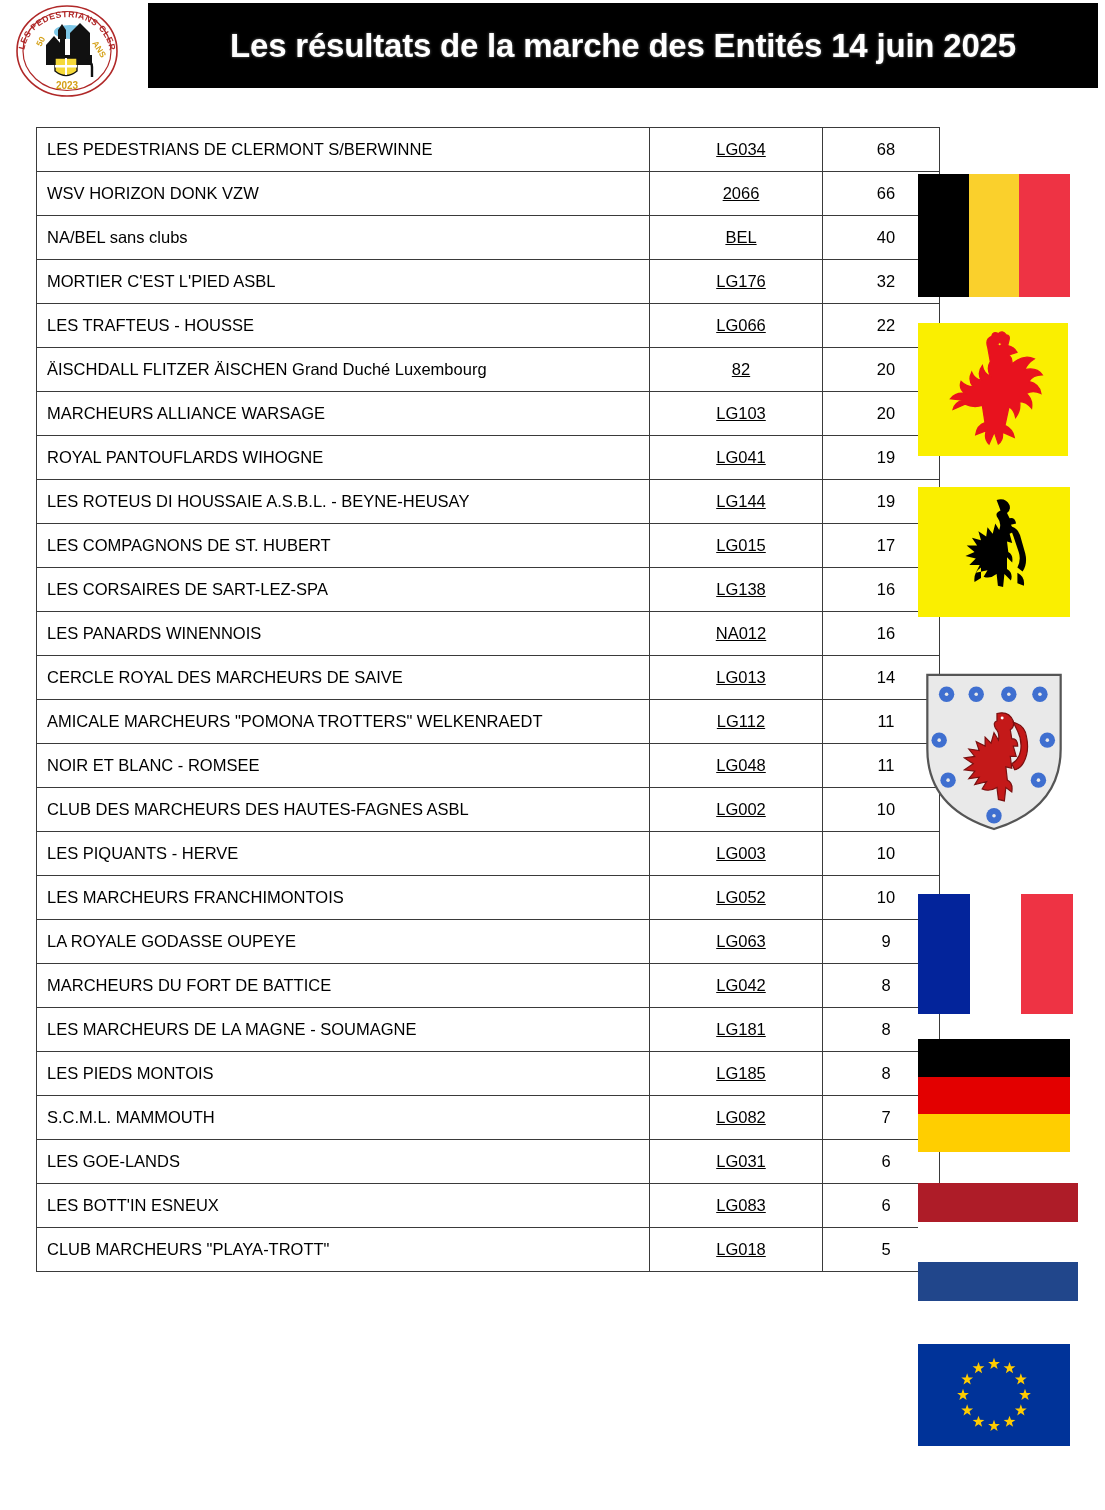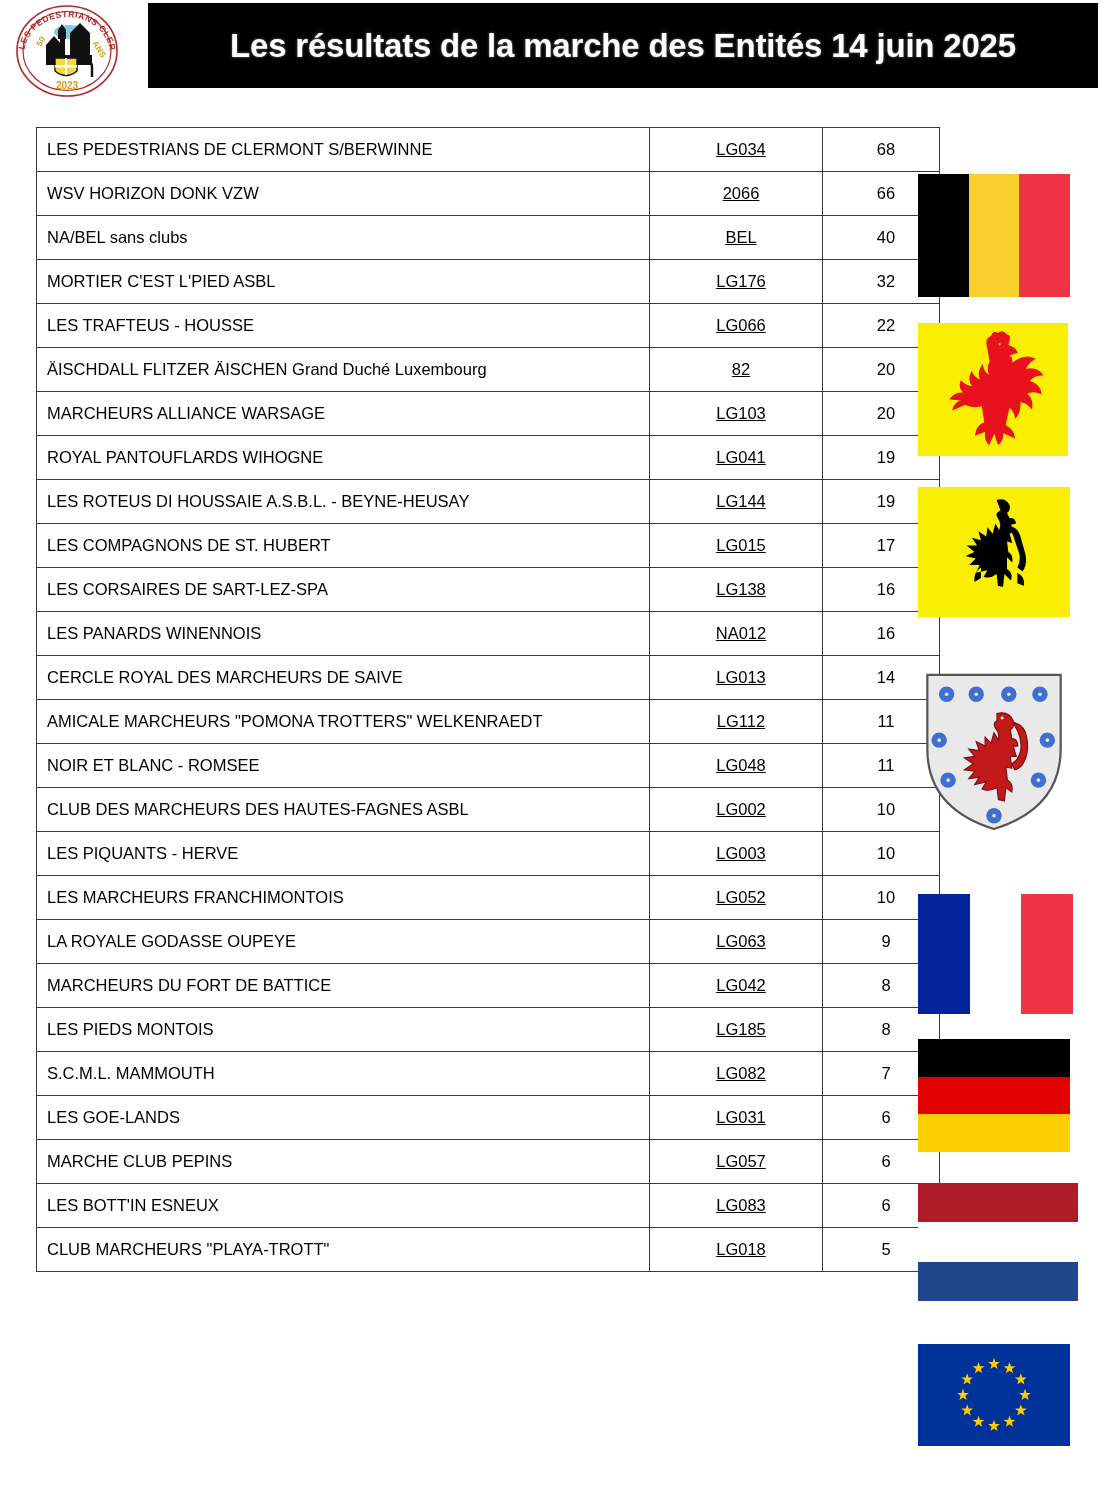--- a/index.html
+++ b/index.html
@@ -259,37 +259,37 @@
         <td class="col-name">LA ROYALE GODASSE OUPEYE</td>
         <td class="col-code">LG063</td>
         <td class="col-points">9</td>
       </tr>
       <tr>
         <td class="col-name">MARCHEURS DU FORT DE BATTICE</td>
         <td class="col-code">LG042</td>
         <td class="col-points">8</td>
       </tr>
       <tr>
+        <td class="col-name">LES MARCHEURS DE LA MAGNE - SOUMAGNE</td>
+        <td class="col-code">LG181</td>
+        <td class="col-points">8</td>
+      </tr>
+      <tr>
         <td class="col-name">LES PIEDS MONTOIS</td>
         <td class="col-code">LG185</td>
         <td class="col-points">8</td>
       </tr>
       <tr>
         <td class="col-name">S.C.M.L. MAMMOUTH</td>
         <td class="col-code">LG082</td>
         <td class="col-points">7</td>
       </tr>
       <tr>
         <td class="col-name">LES GOE-LANDS</td>
         <td class="col-code">LG031</td>
-        <td class="col-points">6</td>
-      </tr>
-      <tr>
-        <td class="col-name">MARCHE CLUB PEPINS</td>
-        <td class="col-code">LG057</td>
         <td class="col-points">6</td>
       </tr>
       <tr>
         <td class="col-name">LES BOTT'IN ESNEUX</td>
         <td class="col-code">LG083</td>
         <td class="col-points">6</td>
       </tr>
       <tr>
         <td class="col-name">CLUB MARCHEURS "PLAYA-TROTT"</td>
         <td class="col-code">LG018</td>

